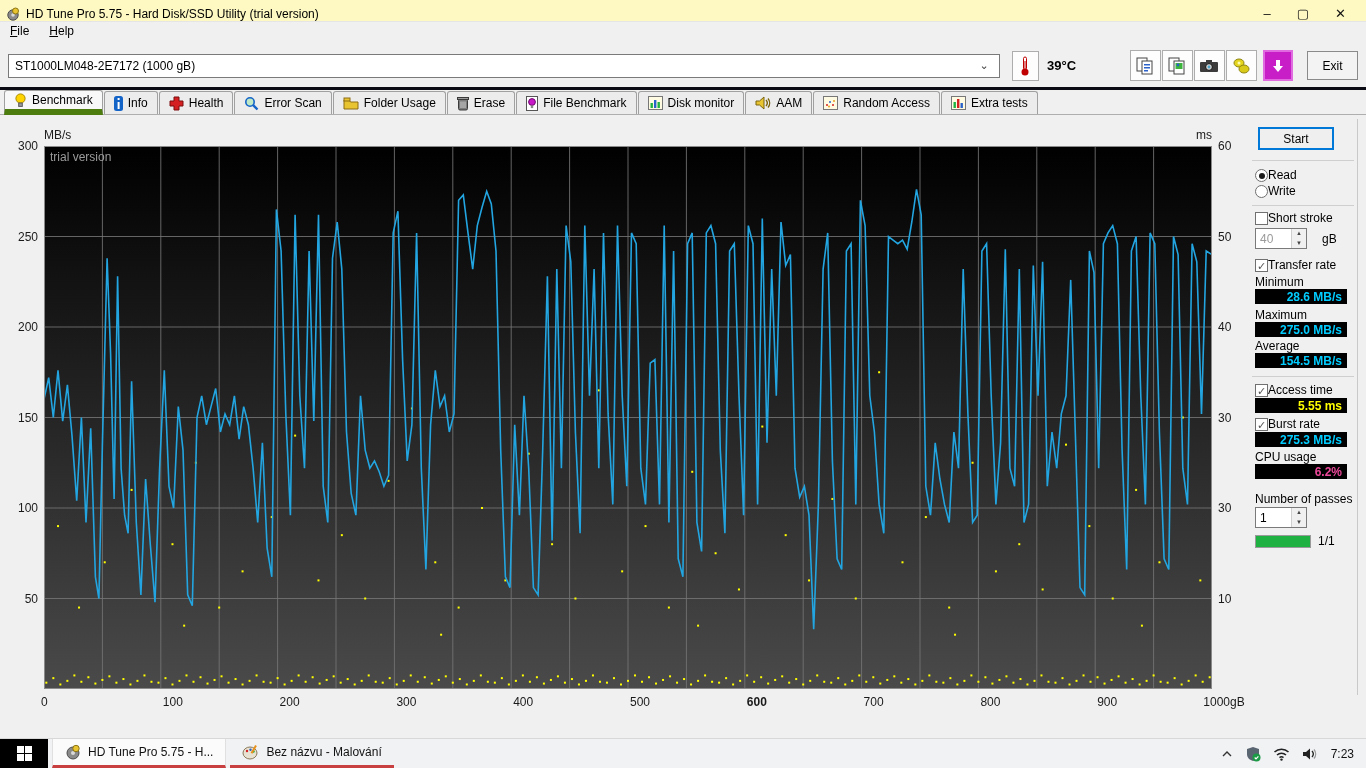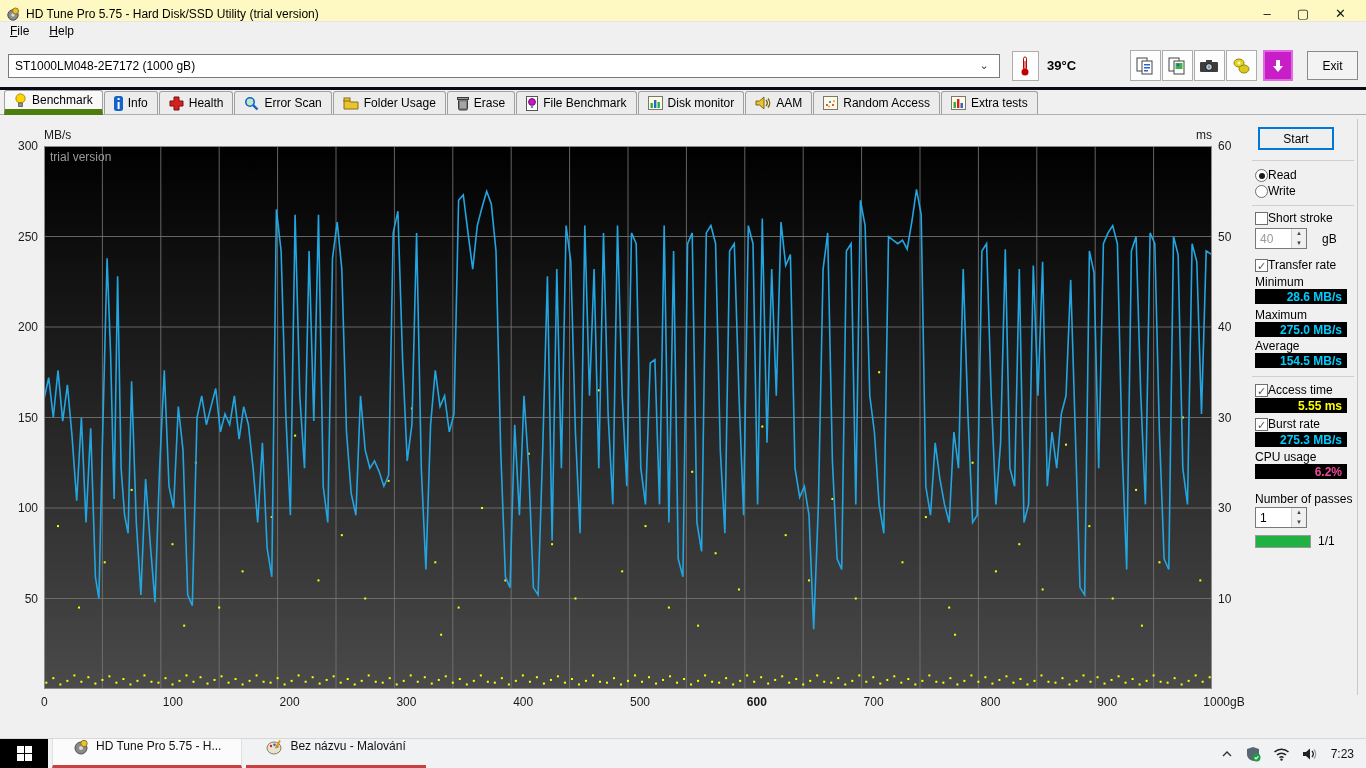--- a/index.html
+++ b/index.html
@@ -68,22 +68,22 @@
   .pbar { position:absolute; left:5px; width:56px; height:13px; border:1px solid #9a9a9a;
     background:#e8e8e8; }
   .pbar .fill { height:100%; background:#1fb141; }
   .pbar-txt { position:absolute; font-size:12px; }
   .taskbar { position:absolute; left:0; bottom:0; width:1366px; height:30px;
     background:#f1f2f4; border-top:1px solid #d8d8d8; display:flex; align-items:stretch; }
   .start-tile { width:48px; background:#000; display:flex; align-items:center;
     justify-content:center; }
   .winlogo { display:grid; grid-template-columns:7px 7px; grid-template-rows:7px 7px; gap:1px;}
   .winlogo i { background:#fff; }
-  .task-item { display:flex; gap:7px; font-size:12px; color:#111;
-    padding:0 20px; margin-left:4px; border-bottom:3px solid #c94040; min-width:150px;}
+  .task-item { display:flex; align-items:center; gap:7px; font-size:12px; color:#111;
+    padding:0 12px; margin-left:4px; border-bottom:3px solid #c94040; min-width:150px;}
   .task-item.active { background:#fbfbfc; border-left:1px solid #e0e0e0;
     border-right:1px solid #e0e0e0; }
   .tray { margin-left:auto; display:flex; align-items:center; gap:12px; padding-right:12px;
     font-size:12px; color:#111; }
   svg { display:block; }
 </style>
 </head>
 <body>
 
 <div>

